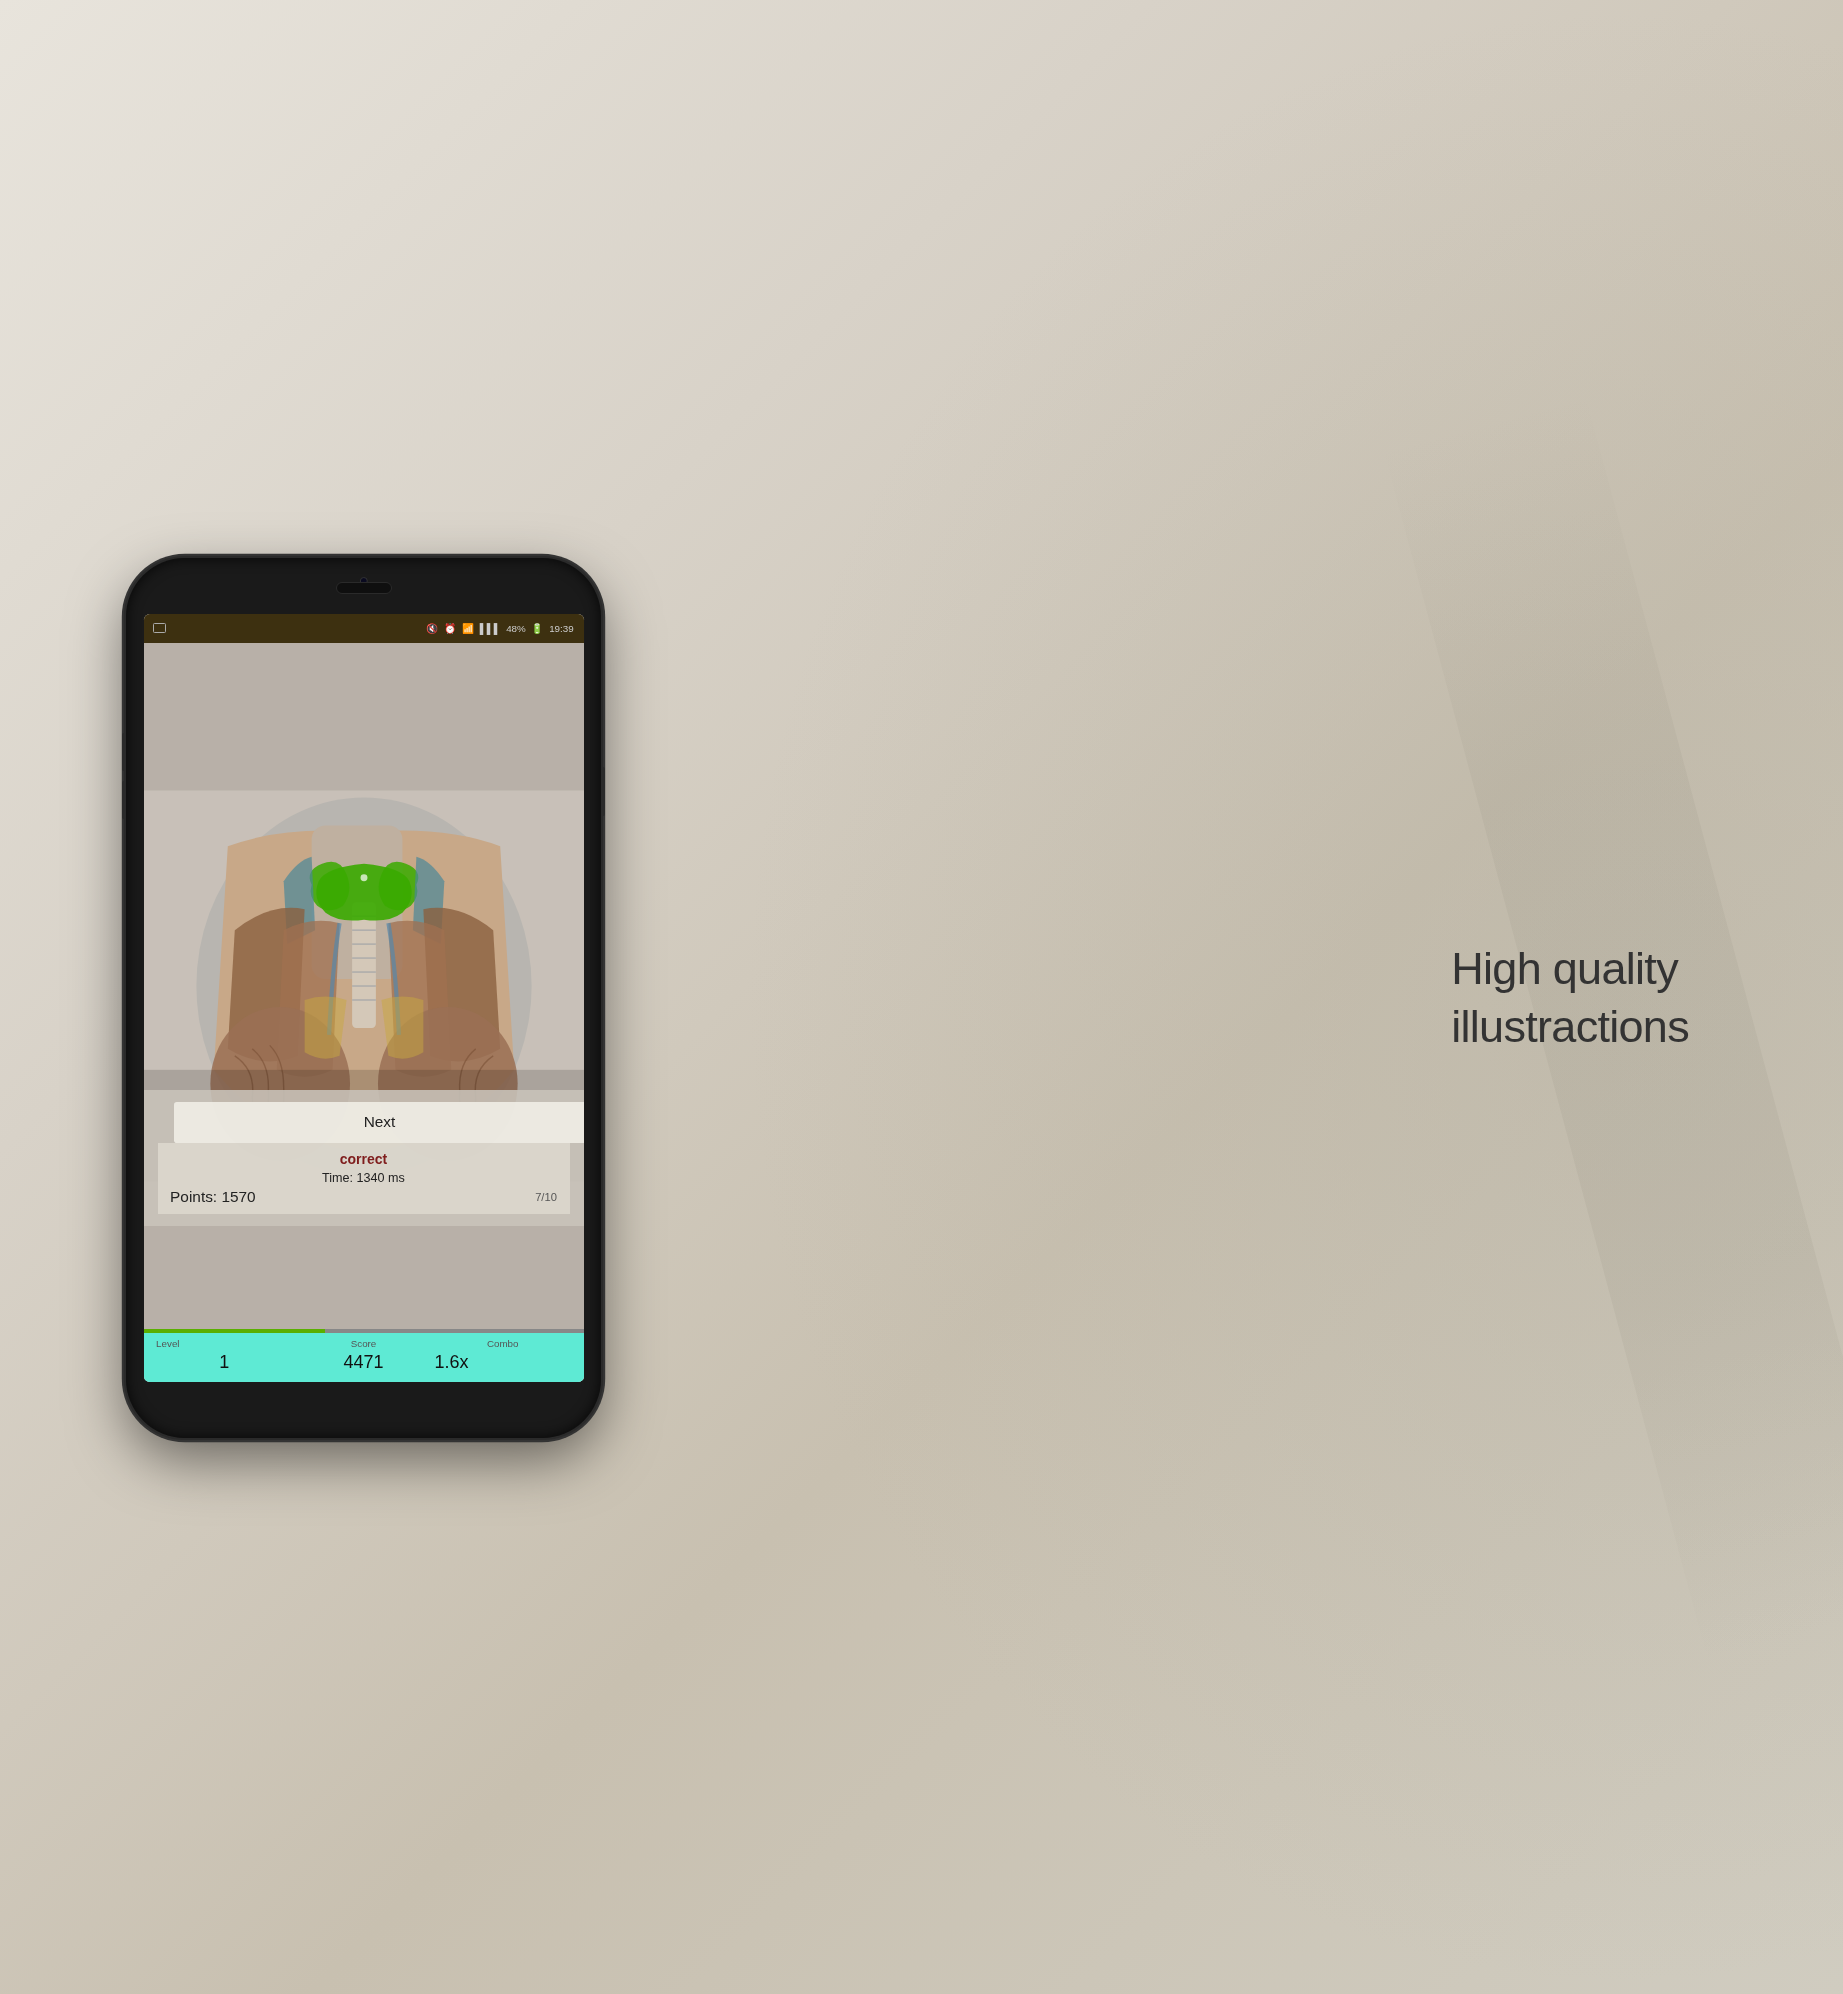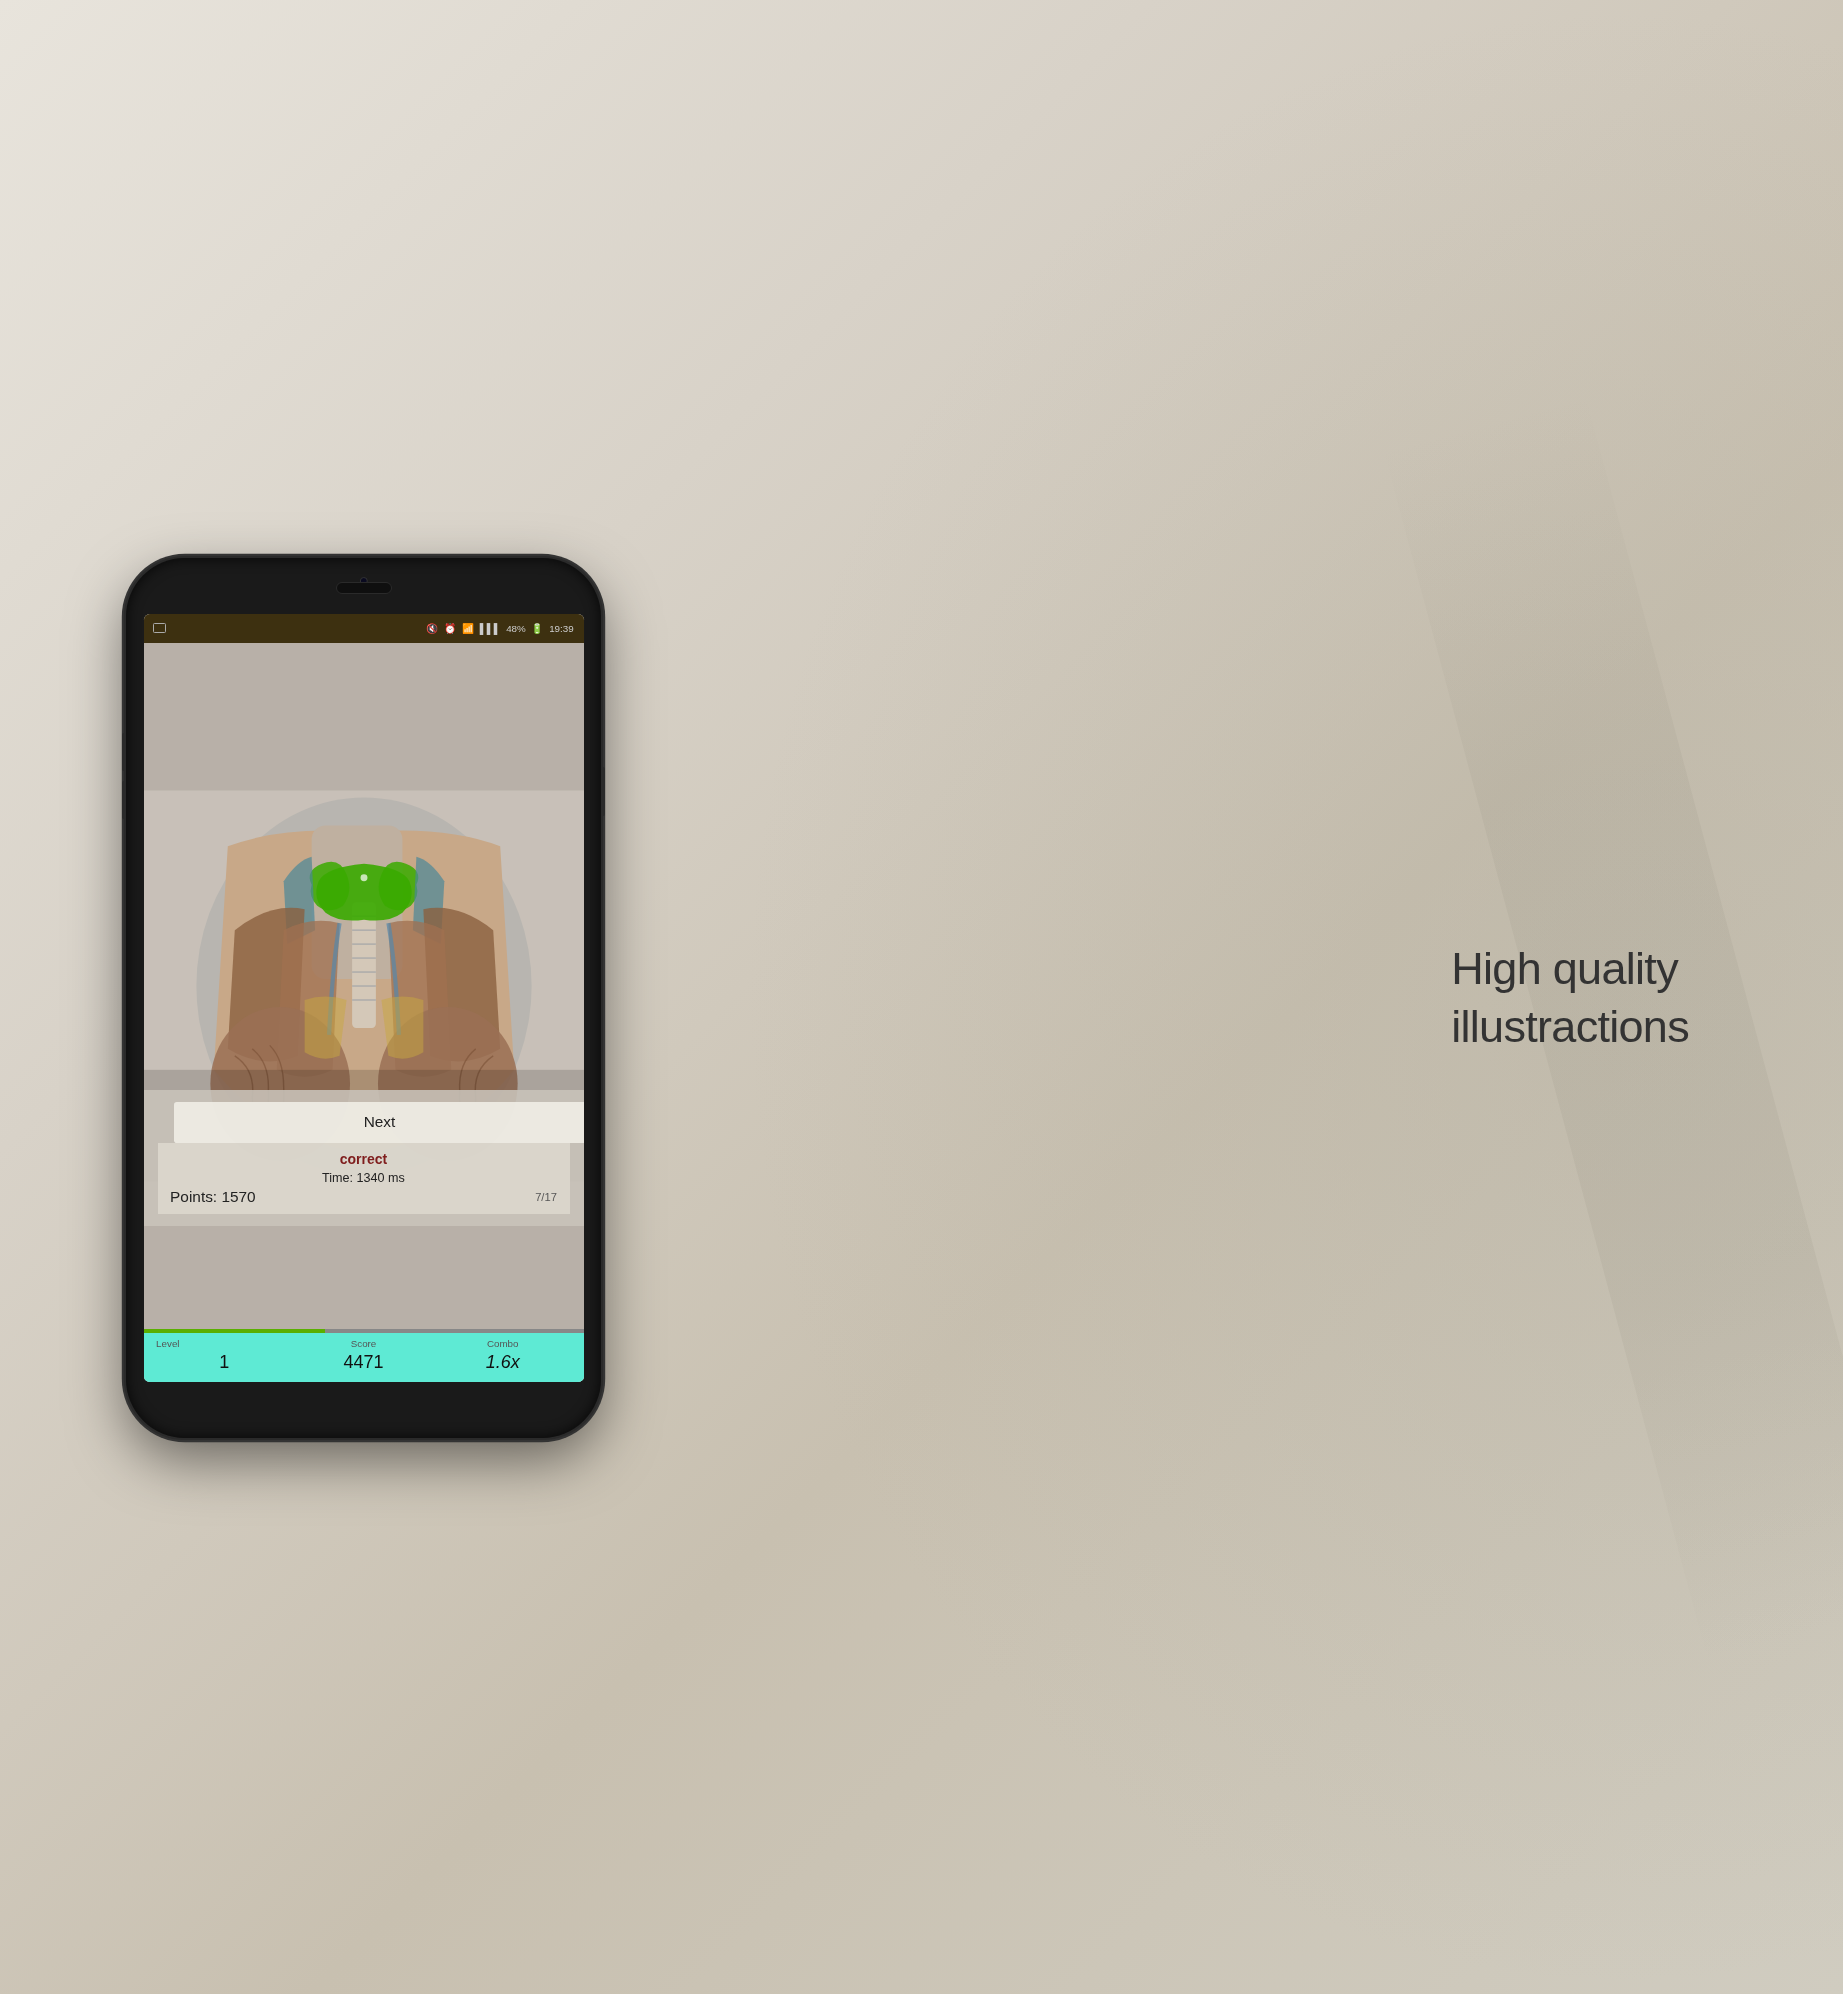--- a/index.html
+++ b/index.html
@@ -322,21 +322,21 @@
     .stat-label:last-child { text-align: right; }
     .stat-label:first-child { text-align: left; }
 
     .stat-value {
       font-size: 18px;
       font-weight: 500;
       color: #111;
       text-align: center;
     }
 
-    .stat-value:last-child { text-align: center; font-style: italic; }
+    .stat-value:last-child { text-align: left; }
     .stat-value:first-child { text-align: left; }
 
     
     .promo-text {
       position: absolute;
       right: 154px;
       top: 50%;
       transform: translateY(-50%);
       font-size: 45px;
       font-weight: 300;
@@ -435,21 +435,21 @@
         </svg>
 
         
         <div class="next-overlay">
           <button class="next-button">Next</button>
           <div class="result-area">
             <div class="correct-text">correct</div>
             <div class="time-text">Time: 1340 ms</div>
             <div class="points-row">
               <span class="points-text">Points: 1570</span>
-              <span class="progress-label">7/17</span>
+              <span class="progress-label">7/10</span>
             </div>
           </div>
         </div>
       </div>
 
       <div class="progress-bar-container">
         <div class="progress-bar-fill"></div>
       </div>
 
       <div class="stats-bar">

